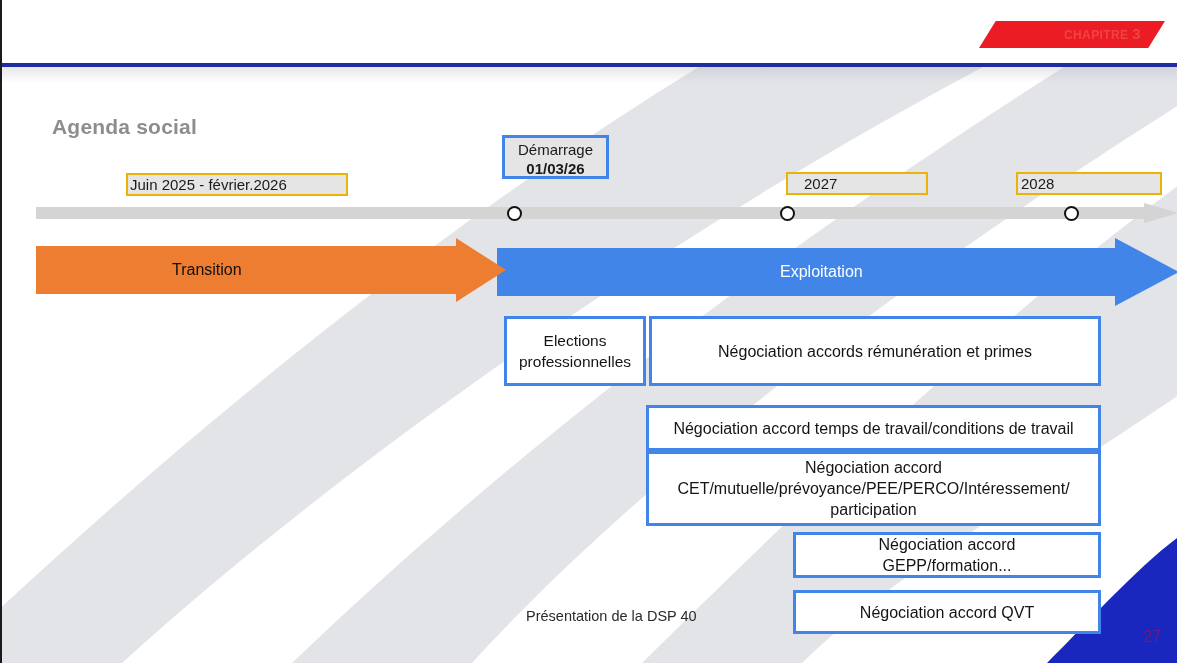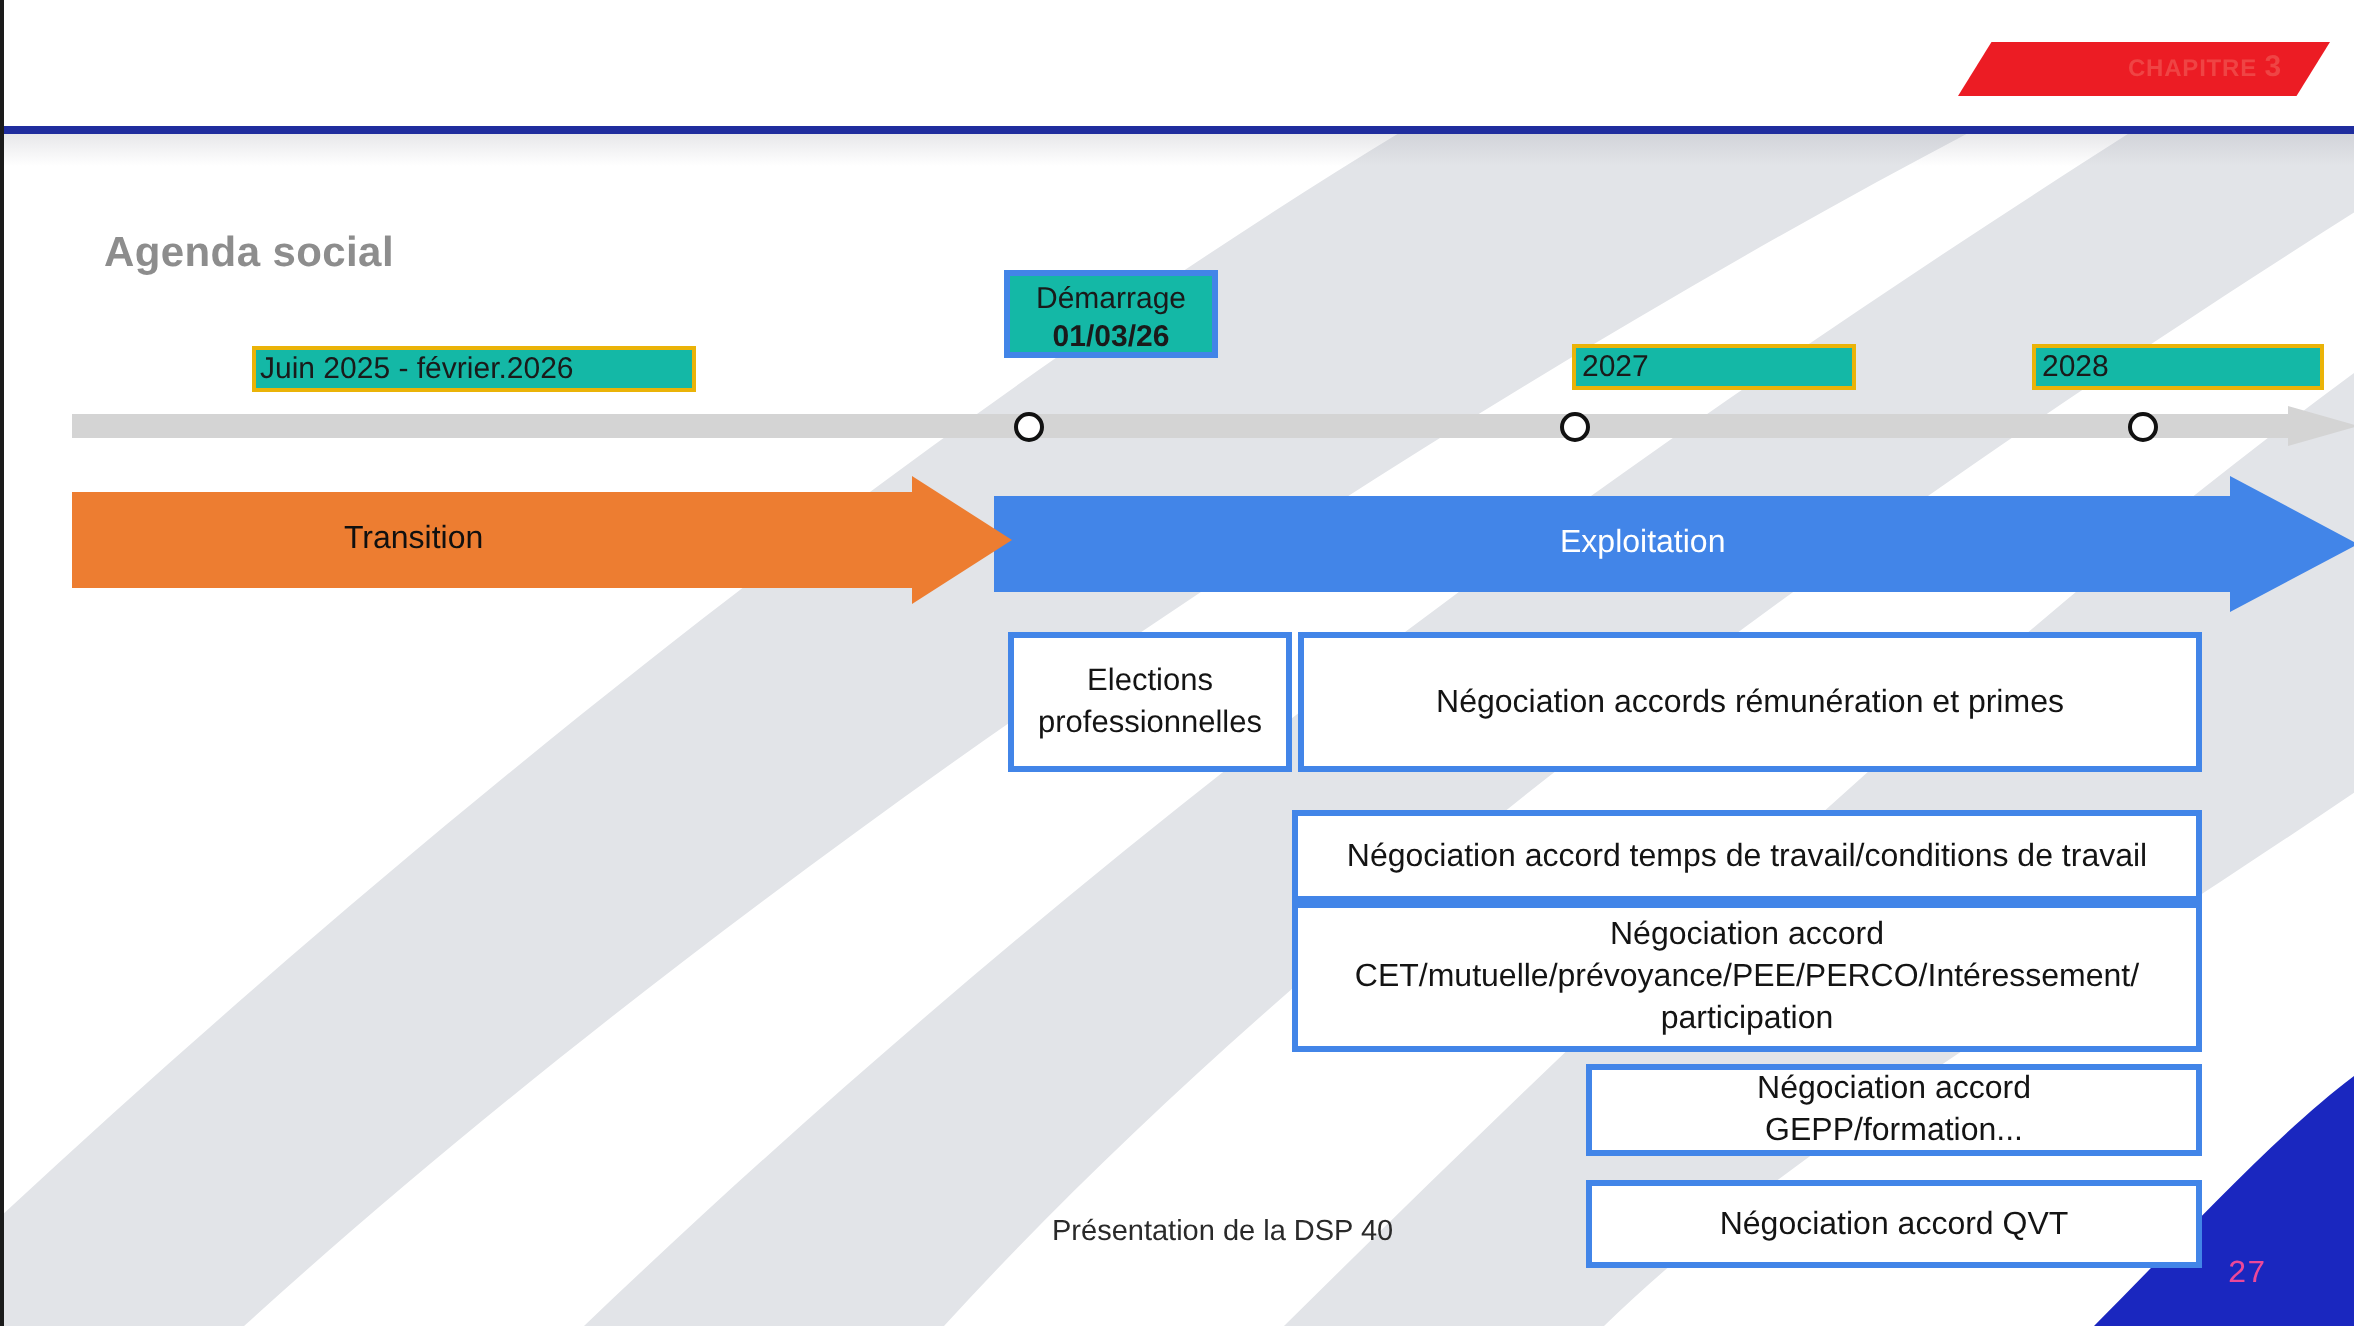--- a/index.html
+++ b/index.html
@@ -95,25 +95,24 @@
 
   
   #corner-shape {
     position: absolute;
     right: 0; bottom: 0;
     width: 130px; height: 135px;
     z-index: 5;
   }
   #page-number {
     position: absolute;
-    right: 44px; bottom: 17px;
+    right: 16px; bottom: 17px;
     font-size: 16px;
-    color: #ec4899;
+    color: #701a75;
     z-index: 6;
-    font-family: Liberation Mono, monospace;
   }
 
   
   #content { position: absolute; left:0; top:0; width:1177px; height:663px; z-index: 10; }
 
   #slide-title {
     position: absolute;
     left: 50px; top: 115px;
     font-size: 21px;
     font-weight: bold;
@@ -136,21 +135,21 @@
     border-radius: 50%;
     background: #ffffff;
     box-sizing: border-box;
     z-index: 14;
   }
 
   
   .date-box {
     position: absolute;
     box-sizing: border-box;
-    background: #14b8a6;
+    background: #e5e5e5;
     color: #1a1a1a;
     font-size: 15px;
     z-index: 13;
   }
   .date-box.navy { border: 2px solid #eab308; }
   .date-box.blue { border: 3px solid #4285e8; }
   .date-box .line { display: block; }
 
   #box-juin {
     left: 124px; top: 173px;
@@ -162,21 +161,21 @@
     left: 500px; top: 135px;
     width: 107px; height: 44px;
     text-align: center;
     padding-top: 2px;
     line-height: 19px;
   }
   #box-demarrage .bold { font-weight: bold; }
   #box-2027 {
     left: 784px; top: 172px;
     width: 142px; height: 23px;
-    padding-left: 3px;
+    padding-left: 16px;
     line-height: 20px;
   }
   #box-2028 {
     left: 1014px; top: 172px;
     width: 146px; height: 23px;
     padding-left: 3px;
     line-height: 20px;
   }
 
   

